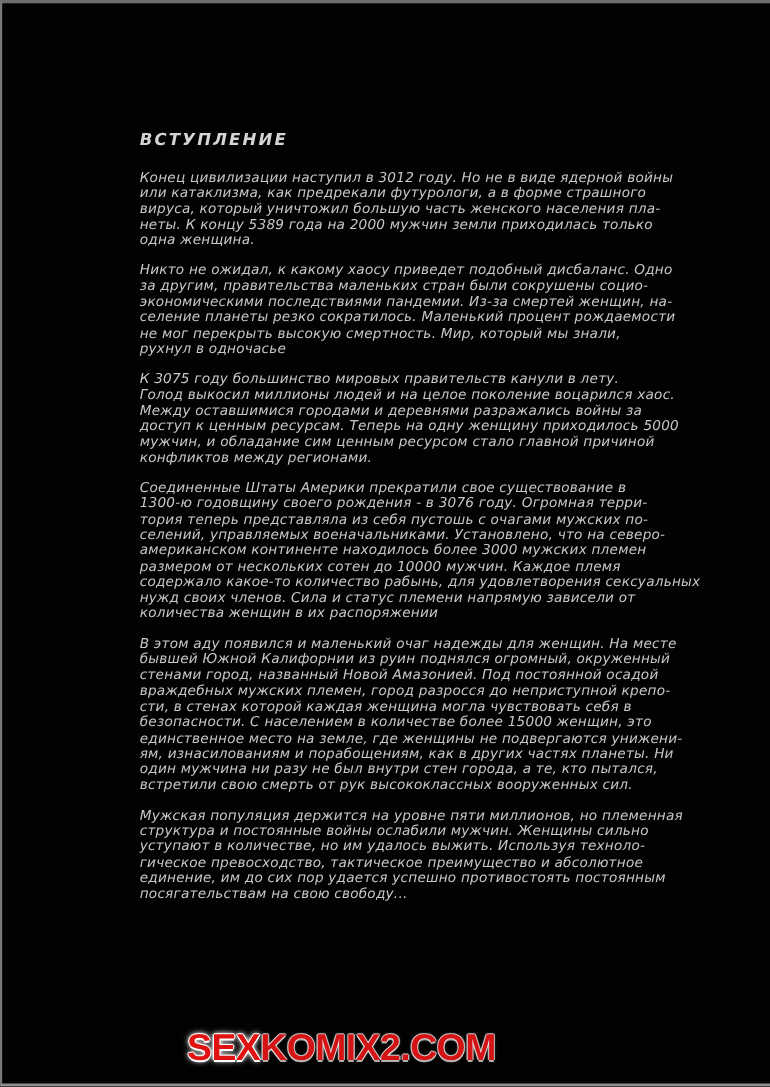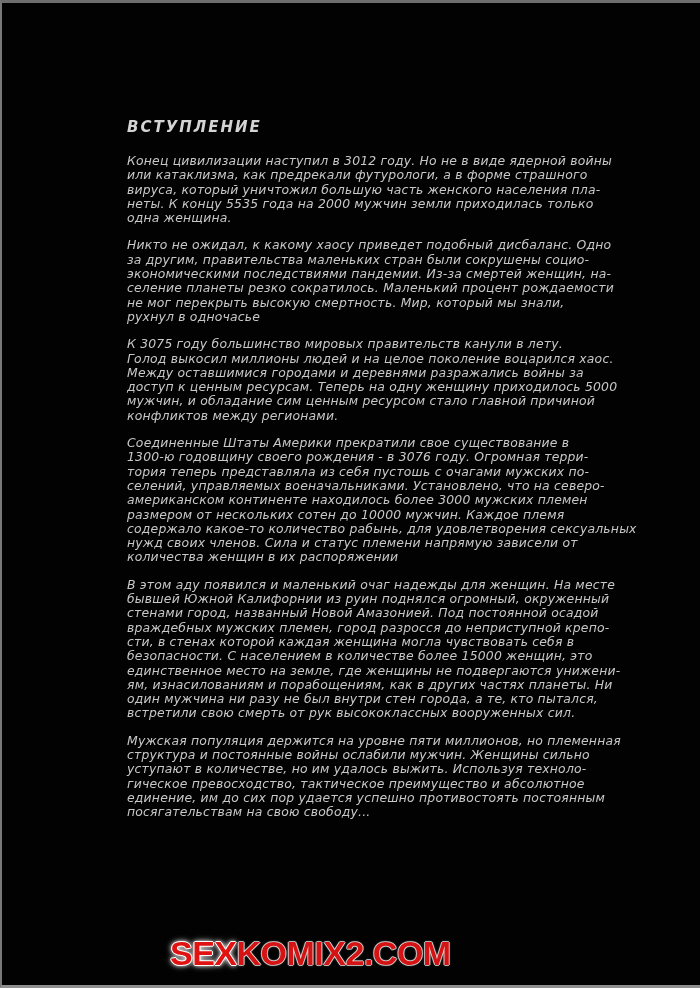--- a/index.html
+++ b/index.html
@@ -74,21 +74,21 @@
 <body>
 
 <div class="canvas">
   <div class="frame"></div>
 
   <div class="content">
     <h1 class="title">ВСТУПЛЕНИЕ</h1>
     <p class="para">Конец цивилизации наступил в 3012 году. Но не в виде ядерной войны
 или катаклизма, как предрекали футурологи, а в форме страшного
 вируса, который уничтожил большую часть женского населения пла-
-неты. К концу 5535 года на 2000 мужчин земли приходилась только
+неты. К концу 5389 года на 2000 мужчин земли приходилась только
 одна женщина.</p>
     <p class="para">Никто не ожидал, к какому хаосу приведет подобный дисбаланс. Одно
 за другим, правительства маленьких стран были сокрушены социо-
 экономическими последствиями пандемии. Из-за смертей женщин, на-
 селение планеты резко сократилось. Маленький процент рождаемости
 не мог перекрыть высокую смертность. Мир, который мы знали,
 рухнул в одночасье</p>
     <p class="para">К 3075 году большинство мировых правительств канули в лету.
 Голод выкосил миллионы людей и на целое поколение воцарился хаос.
 Между оставшимися городами и деревнями разражались войны за

